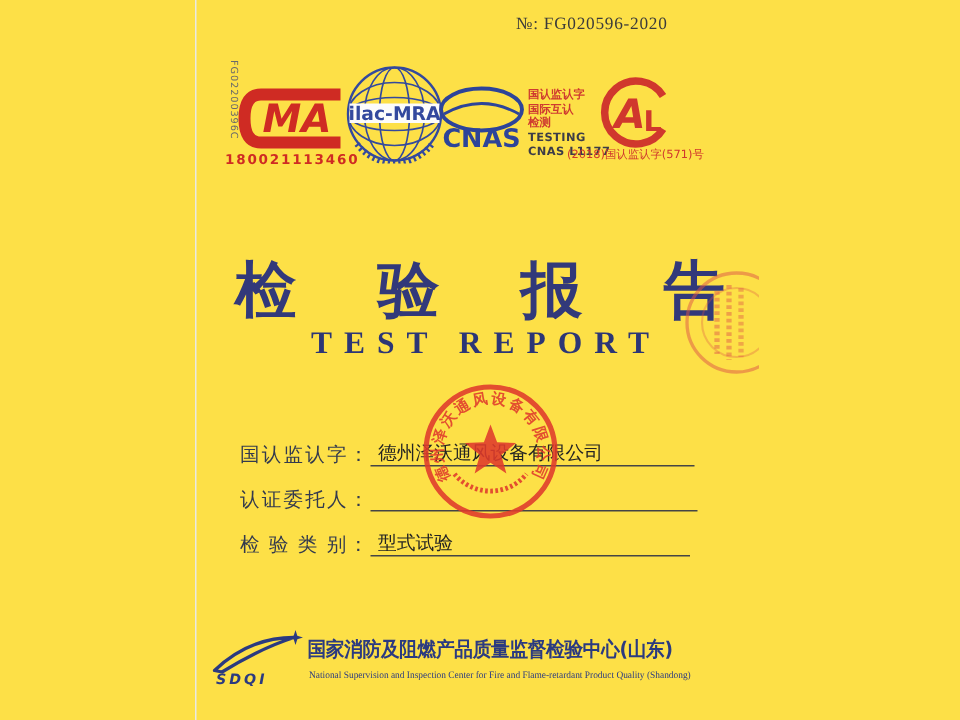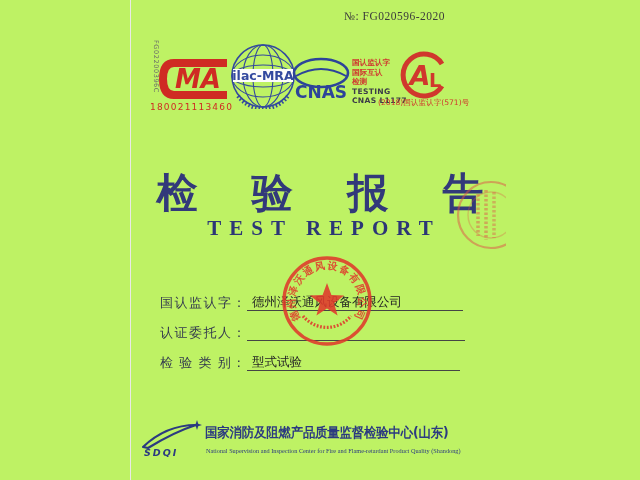--- a/index.html
+++ b/index.html
@@ -1,30 +1,30 @@
 <!DOCTYPE html>
 <html><head>
 <meta charset="utf-8">
 <style>
   * { margin:0; padding:0; box-sizing:border-box; }
   body { background:#888; font-family:"DejaVu Sans", sans-serif; }
   .page {
     position:relative; width:640px; height:480px; margin:0 auto;
-    background:#bef264; overflow:hidden;
+    background:#fde047; overflow:hidden;
   }
   .abs { position:absolute; }
   .edge-line { left:130px; top:0; width:1px; height:480px; background:#e9e9e5; }
 
   
   .report-no { left:344px; top:10px; font-family:"Liberation Serif","DejaVu Serif",serif;
     font-size:11.5px; color:#3b3b3b; letter-spacing:0.5px; }
   .vertical-code { left:160px; top:40px; font-size:6.5px; color:#6a6a6a;
     transform:rotate(90deg); transform-origin:top left; letter-spacing:0.6px; white-space:nowrap; }
-  .cma-num { left:150px; top:102px; width:86px; text-align:left;
-    font-size:9px; font-weight:normal; color:#cf2b23; letter-spacing:1.2px; }
+  .cma-num { left:150px; top:102px; width:86px; text-align:center;
+    font-size:9px; font-weight:bold; color:#cf2b23; letter-spacing:1.2px; }
   .cnas-captions { left:352px; top:58px; line-height:9.5px; }
   .cnas-captions div { font-size:7.6px; font-weight:bold; }
   .cnas-zh { color:#cf3a30; }
   .cnas-en { color:#3c3c48; letter-spacing:0.3px; }
   .cal-caption { left:378px; top:98px; width:120px; font-size:7.6px; color:#d0382d; }
 
   
   .title-zh { left:0; top:166px; width:640px; text-align:center; padding-left:20px;
     font-size:41px; font-weight:bold; color:#32397a; letter-spacing:20px;
     font-family:"DejaVu Sans","Liberation Sans",sans-serif; }

